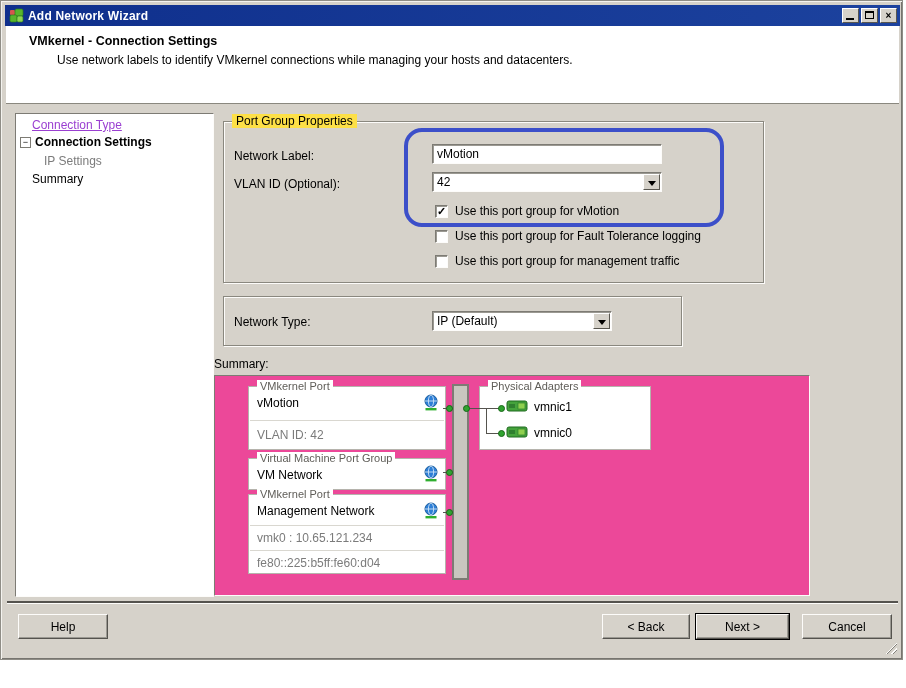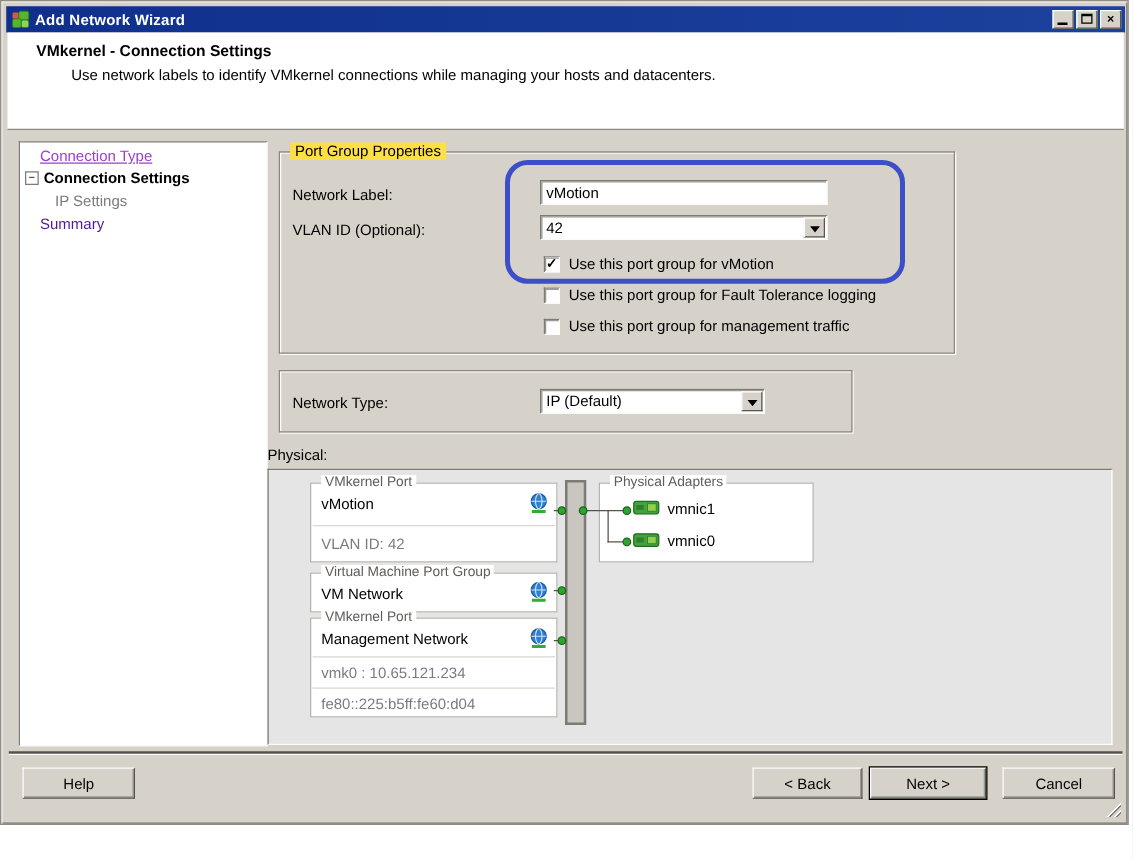--- a/index.html
+++ b/index.html
@@ -30,21 +30,21 @@
 
   
   .sidebar { position:absolute; left:14px; top:112px; width:199px; height:484px; background:#fff;
              border:1px solid; border-color:#7d7b74 #fdfcfa #fdfcfa #7d7b74; }
   .side-link { position:absolute; left:16px; top:4px; color:#9a3fd1; text-decoration:underline; cursor:pointer; }
   .side-current { position:absolute; left:4px; top:21px; display:flex; align-items:center; }
   .expander { width:11px; height:11px; border:1px solid #7d7b74; background:#fff; font-size:9px;
               line-height:9px; text-align:center; margin-right:4px; cursor:pointer; }
   .side-current-label { font-weight:bold; }
   .side-sub { position:absolute; left:28px; top:40px; color:#7b7b7b; }
-  .side-dim { position:absolute; left:16px; top:58px; color:#4c1d95; }
+  .side-dim { position:absolute; left:16px; top:58px; color:#000000; }
 
   
   .groupbox { position:absolute; background:#d6d2ca; border:1px solid #8a887f;
               box-shadow:1px 1px 0 #fdfcfa, inset 1px 1px 0 #fdfcfa; }
   .legend { position:absolute; top:-8px; left:8px; background:#fde047; padding:0 4px; font-size:12px; }
   .gb-props { left:222px; top:120px; width:541px; height:162px; }
   .gb-nettype { left:222px; top:295px; width:459px; height:50px; }
 
   .fieldlabel { position:absolute; font-size:12px;text-align:center; }
   .textbox { position:absolute; background:#fff; border:1px solid; border-color:#7d7b74 #fdfcfa #fdfcfa #7d7b74;
@@ -62,21 +62,21 @@
          box-shadow: inset 1px 1px 0 #9b9992; margin-right:7px; text-align:center; }
   .chkmark { display:block; font-size:11px; font-weight:bold; line-height:11px; }
   .chklabel { font-size:12px; }
 
   
   .annotation { position:absolute; left:403px; top:127px; width:320px; height:99px;
                 border:4px solid #3c4fc9; border-radius:18px; pointer-events:none; z-index:5; }
 
   
   .preview-label { position:absolute; left:213px; top:356px; font-size:12px; }
-  .preview-box { position:absolute; left:213px; top:374px; width:676px; height:221px; background:#e5e5e5;
+  .preview-box { position:absolute; left:213px; top:374px; width:596px; height:221px; background:#ec4899;
                  border:1px solid; border-color:#7d7b74 #fdfcfa #fdfcfa #7d7b74; }
   .pv-group { position:absolute; background:#fff; border:1px solid #b5b3ac; }
   .pv-legend { position:absolute; top:-7px; left:8px; background:#fff; padding:0 3px; font-size:11px; color:#5f5d58; }
   .pv-name { position:absolute; left:8px; font-size:12px; color:#000; }
   .pv-detail { position:absolute; left:8px; font-size:12px; color:#7b7b7b; }
   .pv-sep { position:absolute; left:1px; right:1px; height:1px; background:#d9d7d0; }
   .globe { position:absolute; width:16px; height:17px; }
   .vswitch { position:absolute; left:237px; top:8px; width:17px; height:196px; background:#c9c6bf;
              border:2px solid #7d7b74; }
   .dot { position:absolute; width:7px; height:7px; border-radius:50%; background:#2fa32f; border:1px solid #176617; z-index:3; }
@@ -179,21 +179,21 @@
   <div class="groupbox gb-nettype">
     <span class="fieldlabel" style="left:10px; top:18px;">Network Type:</span>
     <div class="combo" style="left:208px; top:14px; width:180px;">
       <span class="val">IP (Default)</span>
       <span class="arrowbtn">
             <i></i>
           </span>
     </div>
   </div>
 
-  <div class="preview-label">Physical:</div>
+  <div class="preview-label">Summary:</div>
   <div class="preview-box">
 
     <div class="pv-group" style="left:33px; top:10px; width:198px; height:64px;">
       <span class="pv-legend">VMkernel Port</span>
       <span class="pv-name" style="top:9px;">vMotion</span>
       <span class="globe" style="right:6px; top:7px;">
         <svg width="16" height="17" viewBox="0 0 16 17">
           <circle cx="8" cy="7" r="6" fill="#2e7fd6" stroke="#155a9e"></circle>
           <ellipse cx="8" cy="7" rx="2.6" ry="6" fill="none" stroke="#cfe4f7" stroke-width="0.9"></ellipse>
           <line x1="2" y1="7" x2="14" y2="7" stroke="#cfe4f7" stroke-width="0.9"></line>

